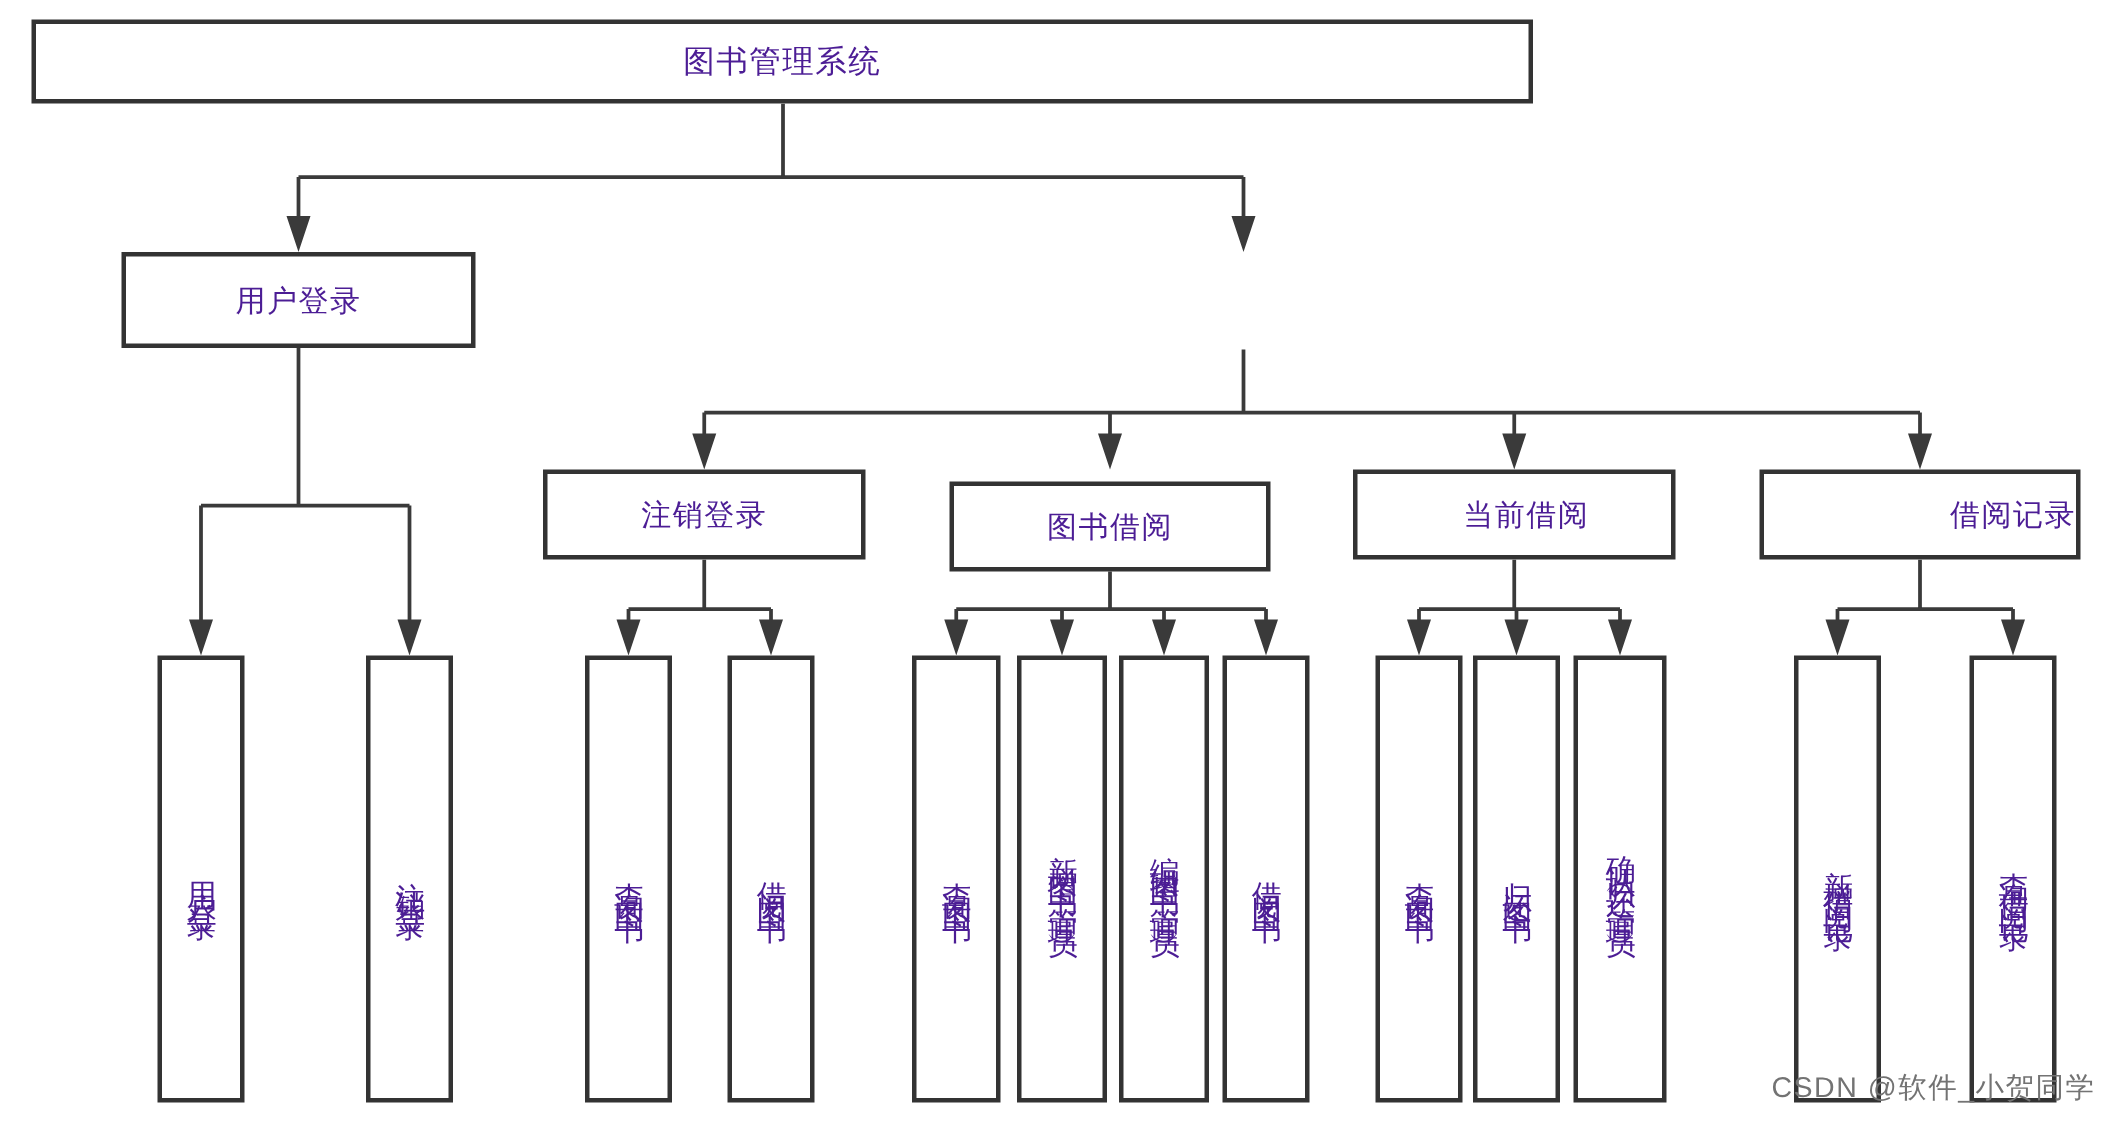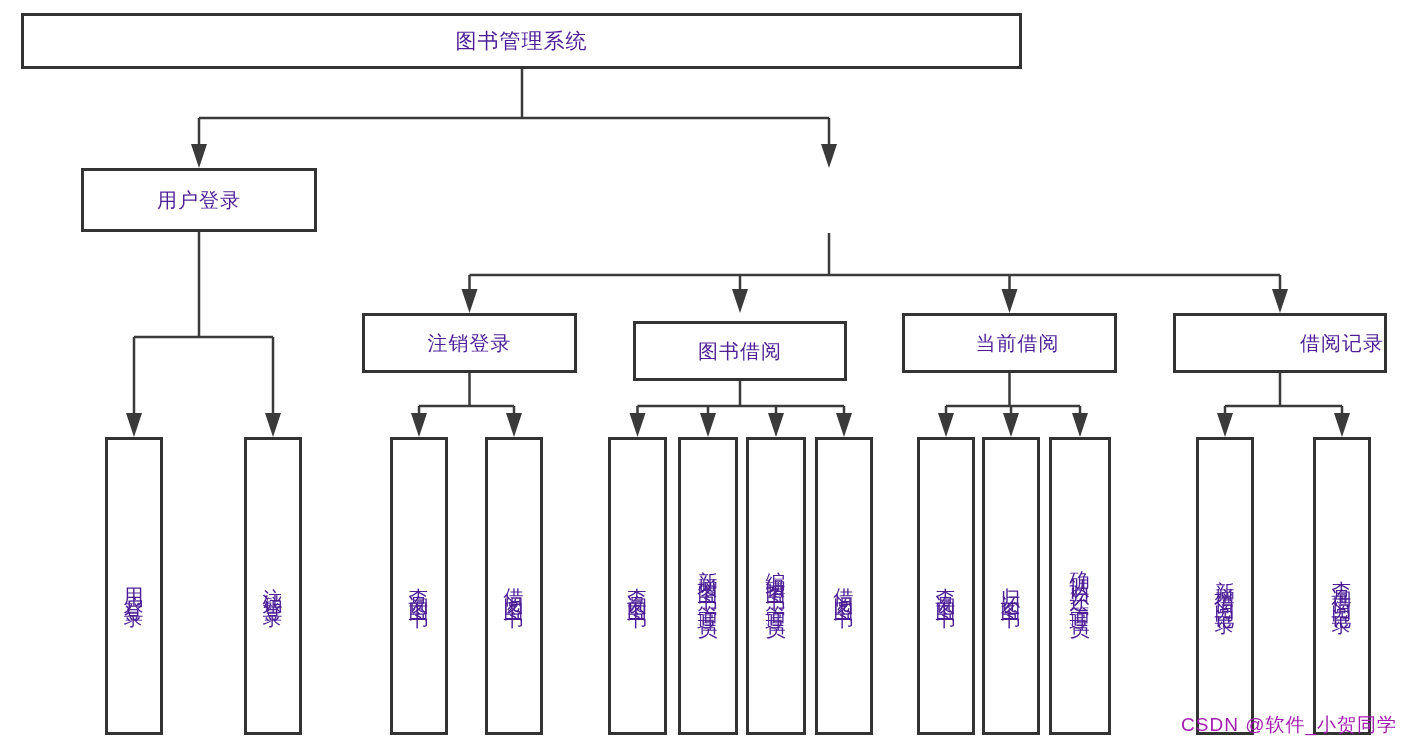--- a/index.html
+++ b/index.html
@@ -26,21 +26,21 @@
     writing-mode:vertical-rl;
     text-orientation:mixed;
     font-size:20px;
     letter-spacing:7px;
     line-height:1;
   }
   #watermark{
     position:absolute;
     right:8px;top:712px;
     font-size:19px;
-    color:#a21caf;
+    color:#737373;
     letter-spacing:1px;
     z-index:5;
     white-space:nowrap;
   }
 </style>
 </head>
 <body>
 
 <div id="canvas">
 

